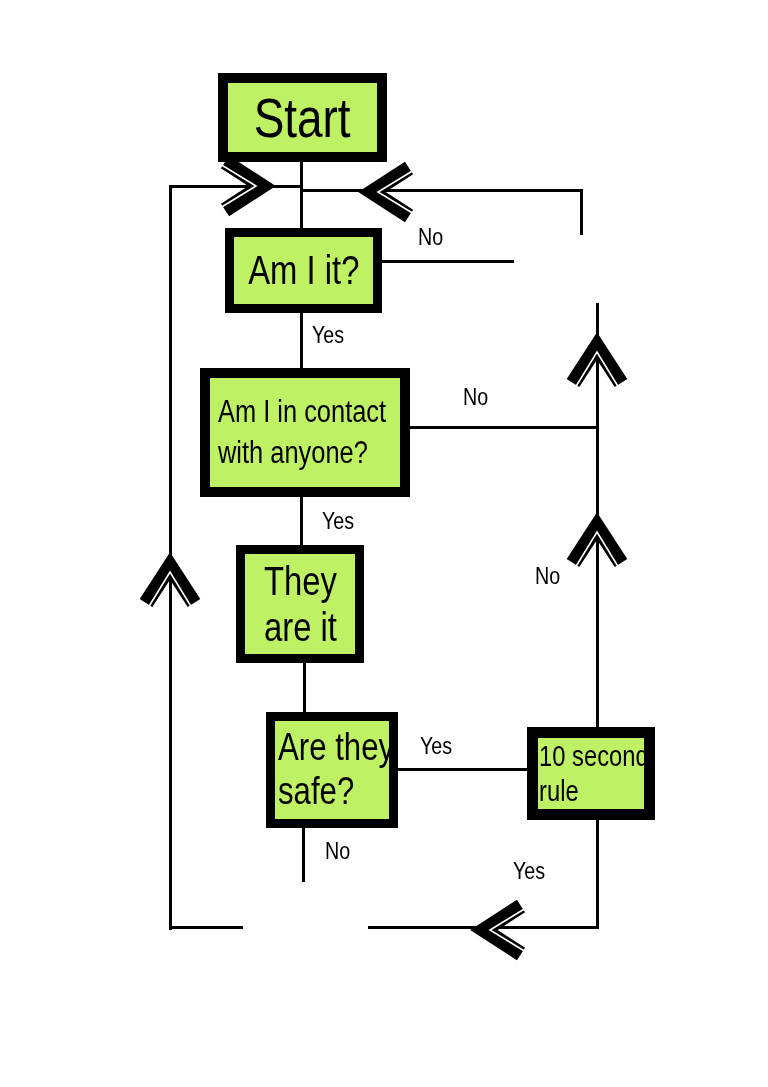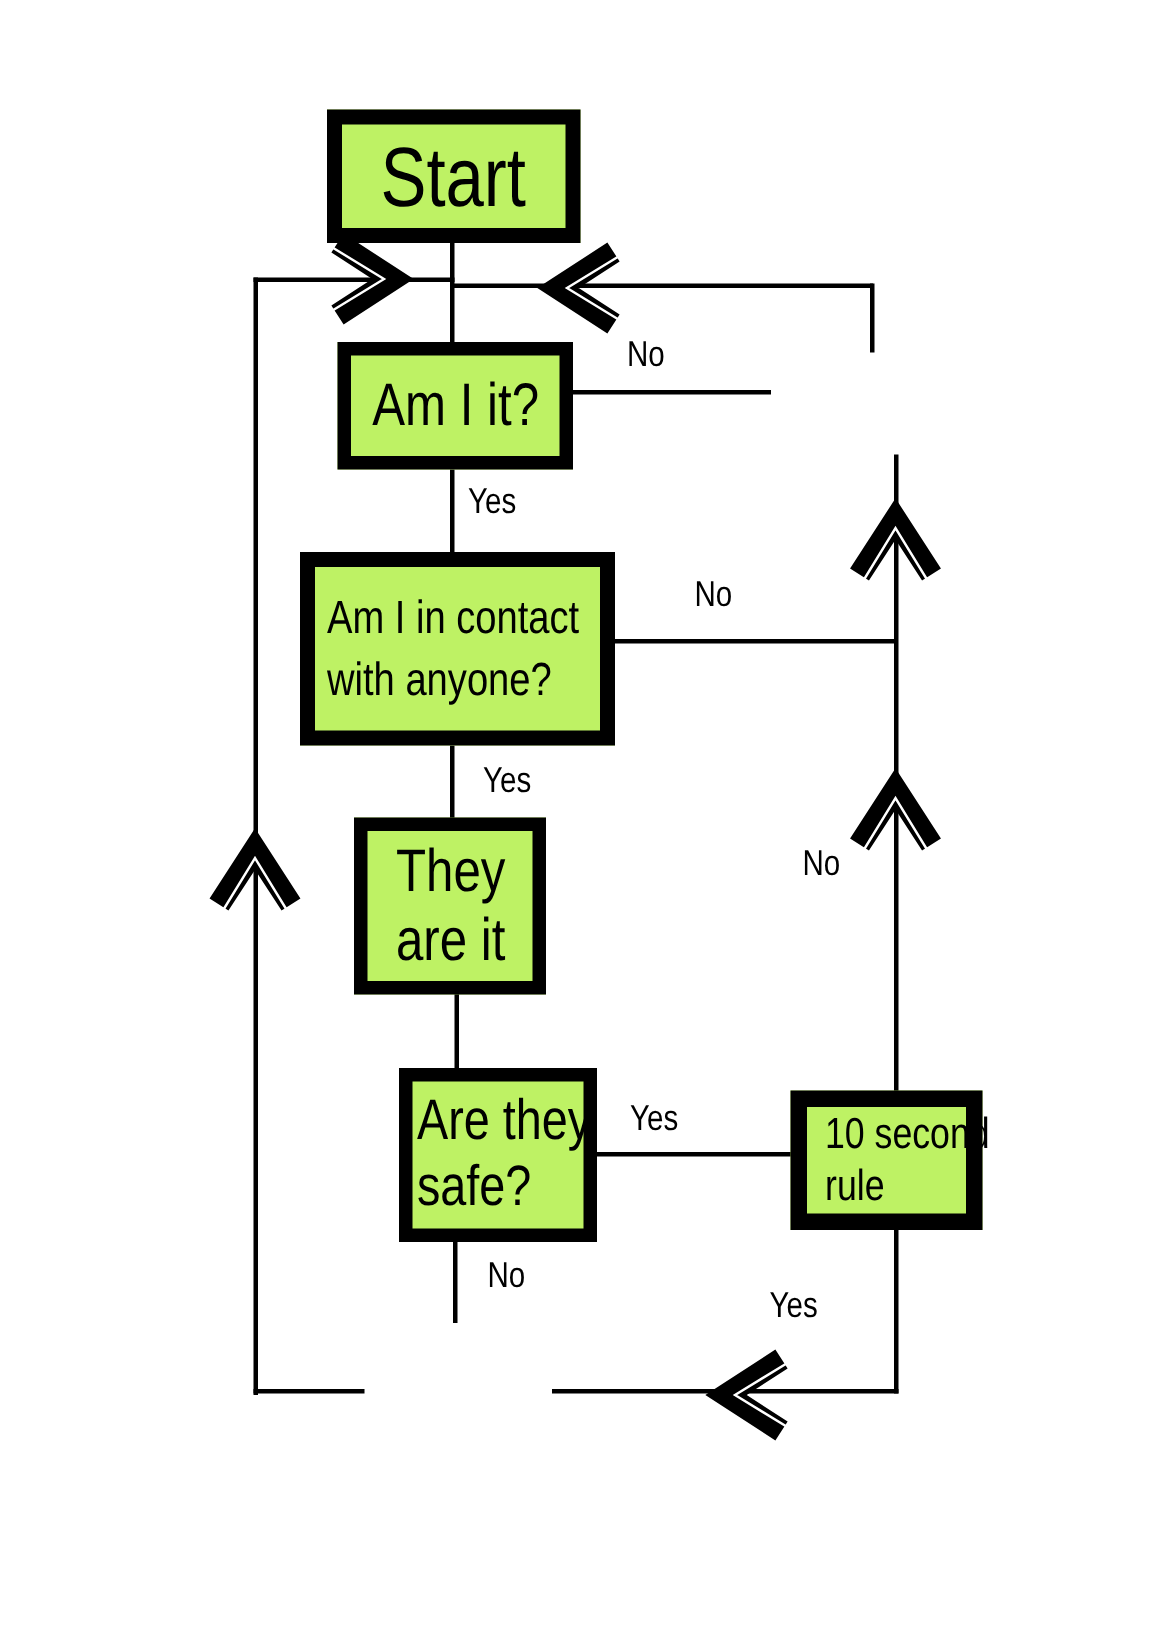--- a/index.html
+++ b/index.html
@@ -118,21 +118,21 @@
     </div>
   </div>
 
   <div class="box leftalign" style="left:242px; top:712px; width:132px; height:116px; font-size:38px; padding-left:3px;margin-left:24px;">
     <div class="txt" style="line-height:1.15;">
       <div>Are they</div>
       <div>safe?</div>
     </div>
   </div>
 
-  <div class="box leftalign" style="left:527px; top:727px; width:128px; height:93px; border-width:11px; font-size:29px; padding-left:12px;">
+  <div class="box leftalign" style="left:527px; top:727px; width:128px; height:93px; border-width:11px; font-size:29px; padding-left:1px;">
     <div class="txt" style="line-height:1.2;">
       <div>10 second</div>
       <div>rule</div>
     </div>
   </div>
 
 
 </div>
 
 </body></html>

